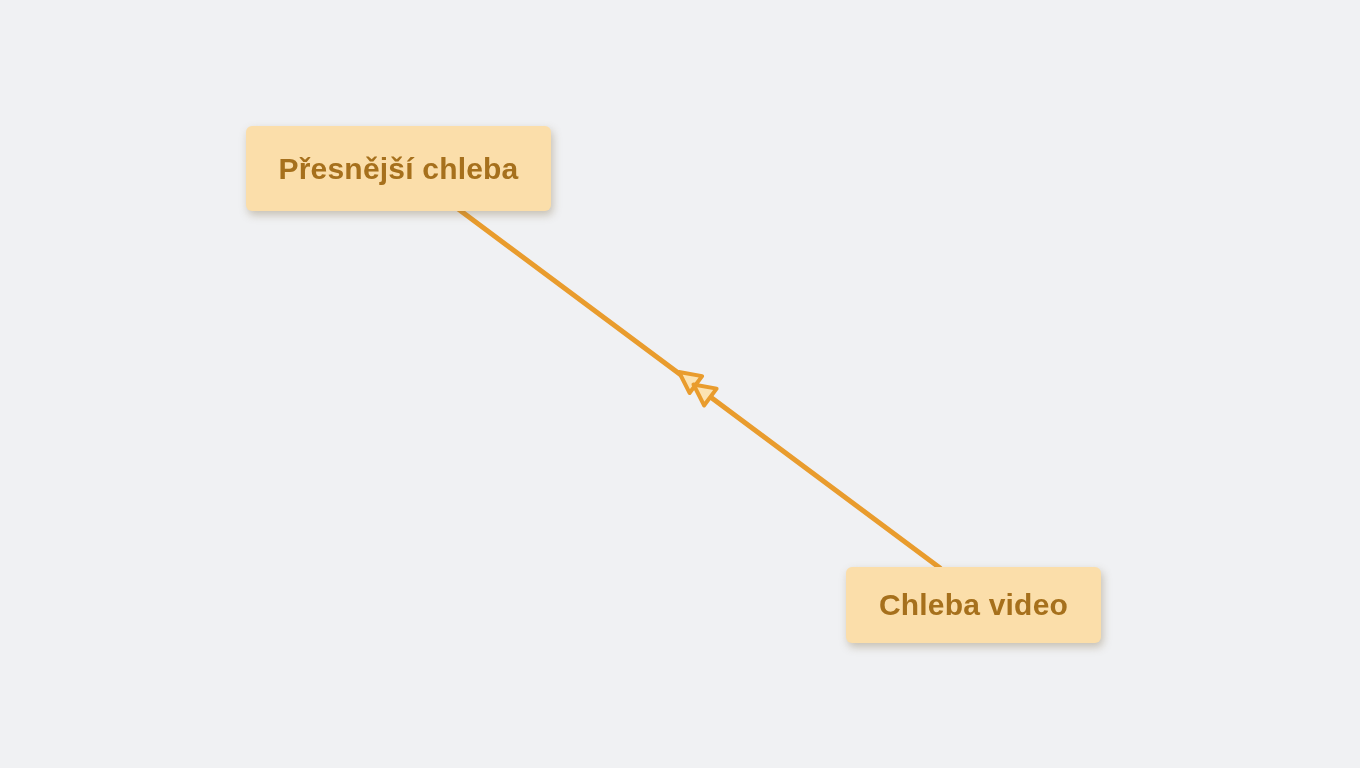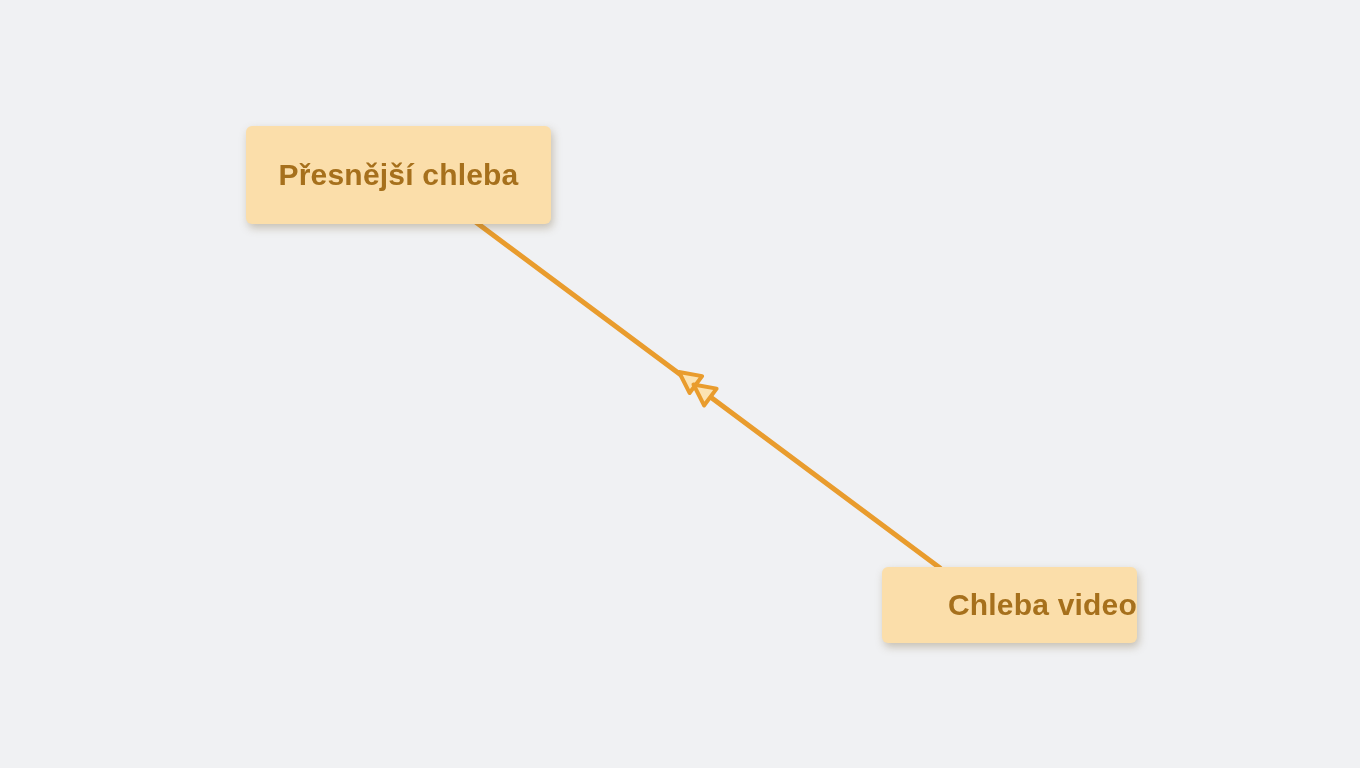--- a/index.html
+++ b/index.html
@@ -42,28 +42,27 @@
     font-size: 30px;
     font-weight: 700;
     color: #a6701c;
     white-space: nowrap;
     letter-spacing: 0.2px;
   }
   .node-presnejsi {
     left: 246px;
     top: 126px;
     width: 305px;
-    height: 98px;
+    height: 85px;
   }
   .node-video {
-    left: 882px;
+    left: 846px;
     top: 567px;
     width: 255px;
     height: 76px;
-    justify-content: flex-end;
   }
 </style>
 </head>
 <body>
 
 <div class="canvas">
 
   <svg class="edge-svg" width="1360" height="768" viewBox="0 0 1360 768" xmlns="http://www.w3.org/2000/svg">
     <g class="edge-hit">
       <line x1="447.5" y1="201" x2="940" y2="568" stroke="#e99c2d" stroke-width="5" stroke-linecap="round"></line>

